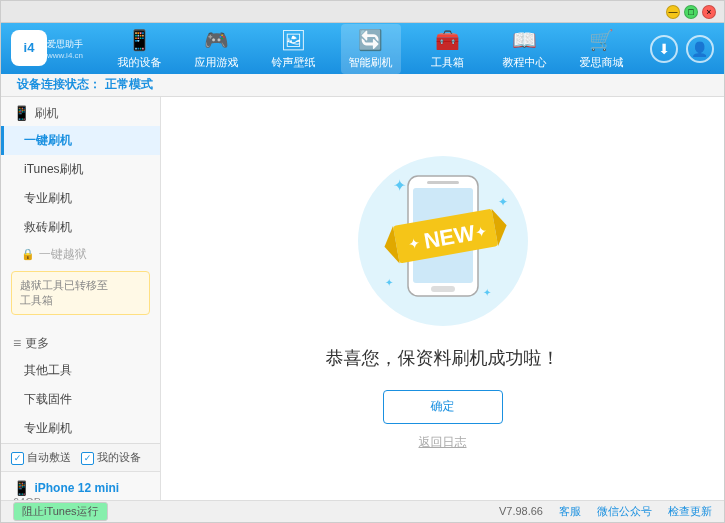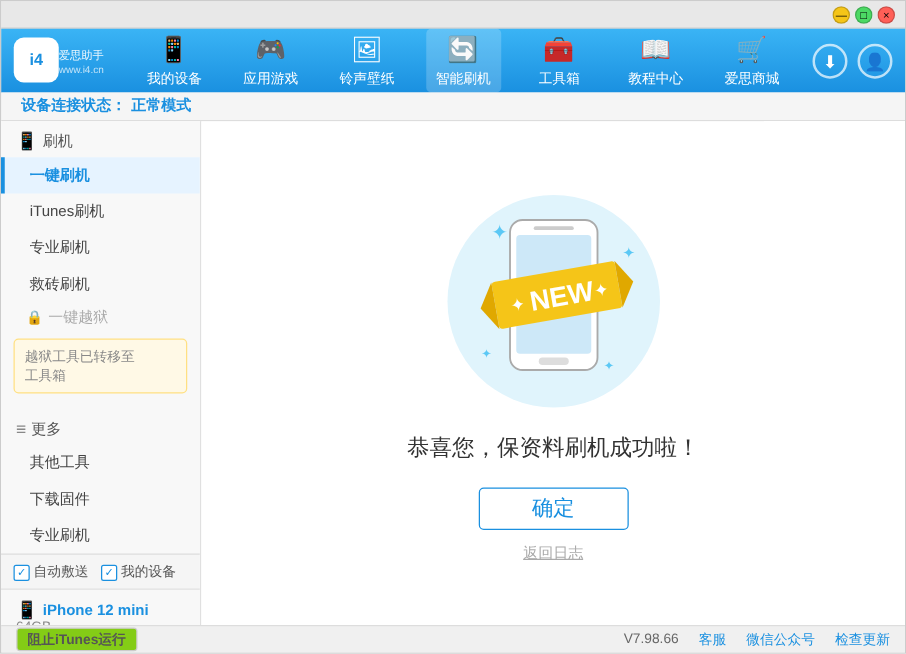--- a/index.html
+++ b/index.html
@@ -255,21 +255,21 @@
       text-align: center;
     }
 
     .confirm-btn {
       width: 120px;
       height: 34px;
       background: white;
       border: 1.5px solid #1a90e0;
       color: #1a90e0;
       border-radius: 4px;
-      font-size: 17px;
+      font-size: 12px;
       cursor: pointer;
       margin-bottom: 10px;
     }
 
     .return-link {
       font-size: 12px;
       color: #aaa;
       cursor: pointer;
       text-decoration: underline;
     }
@@ -282,28 +282,27 @@
       display: flex;
       align-items: center;
       justify-content: space-between;
       padding: 0 12px;
       font-size: 11px;
       color: #666;
     }
     .bottom-left { display: flex; align-items: center; gap: 4px; }
     .bottom-right { display: flex; align-items: center; gap: 16px; }
     .bottom-stop { 
-      background: #84cc16; 
+      background: #86efac; 
       border: 1px solid #ccc;
       padding: 1px 8px;
       border-radius: 3px;
       font-size: 11px;
       cursor: pointer;
       color: #555;
-      font-weight: bold;
     }
 
     .whole-app {
       width: 725px;
       height: 523px;
       display: flex;
       flex-direction: column;
       border: 1px solid #ccc;
       box-shadow: 0 2px 10px rgba(0,0,0,0.2);
     }

